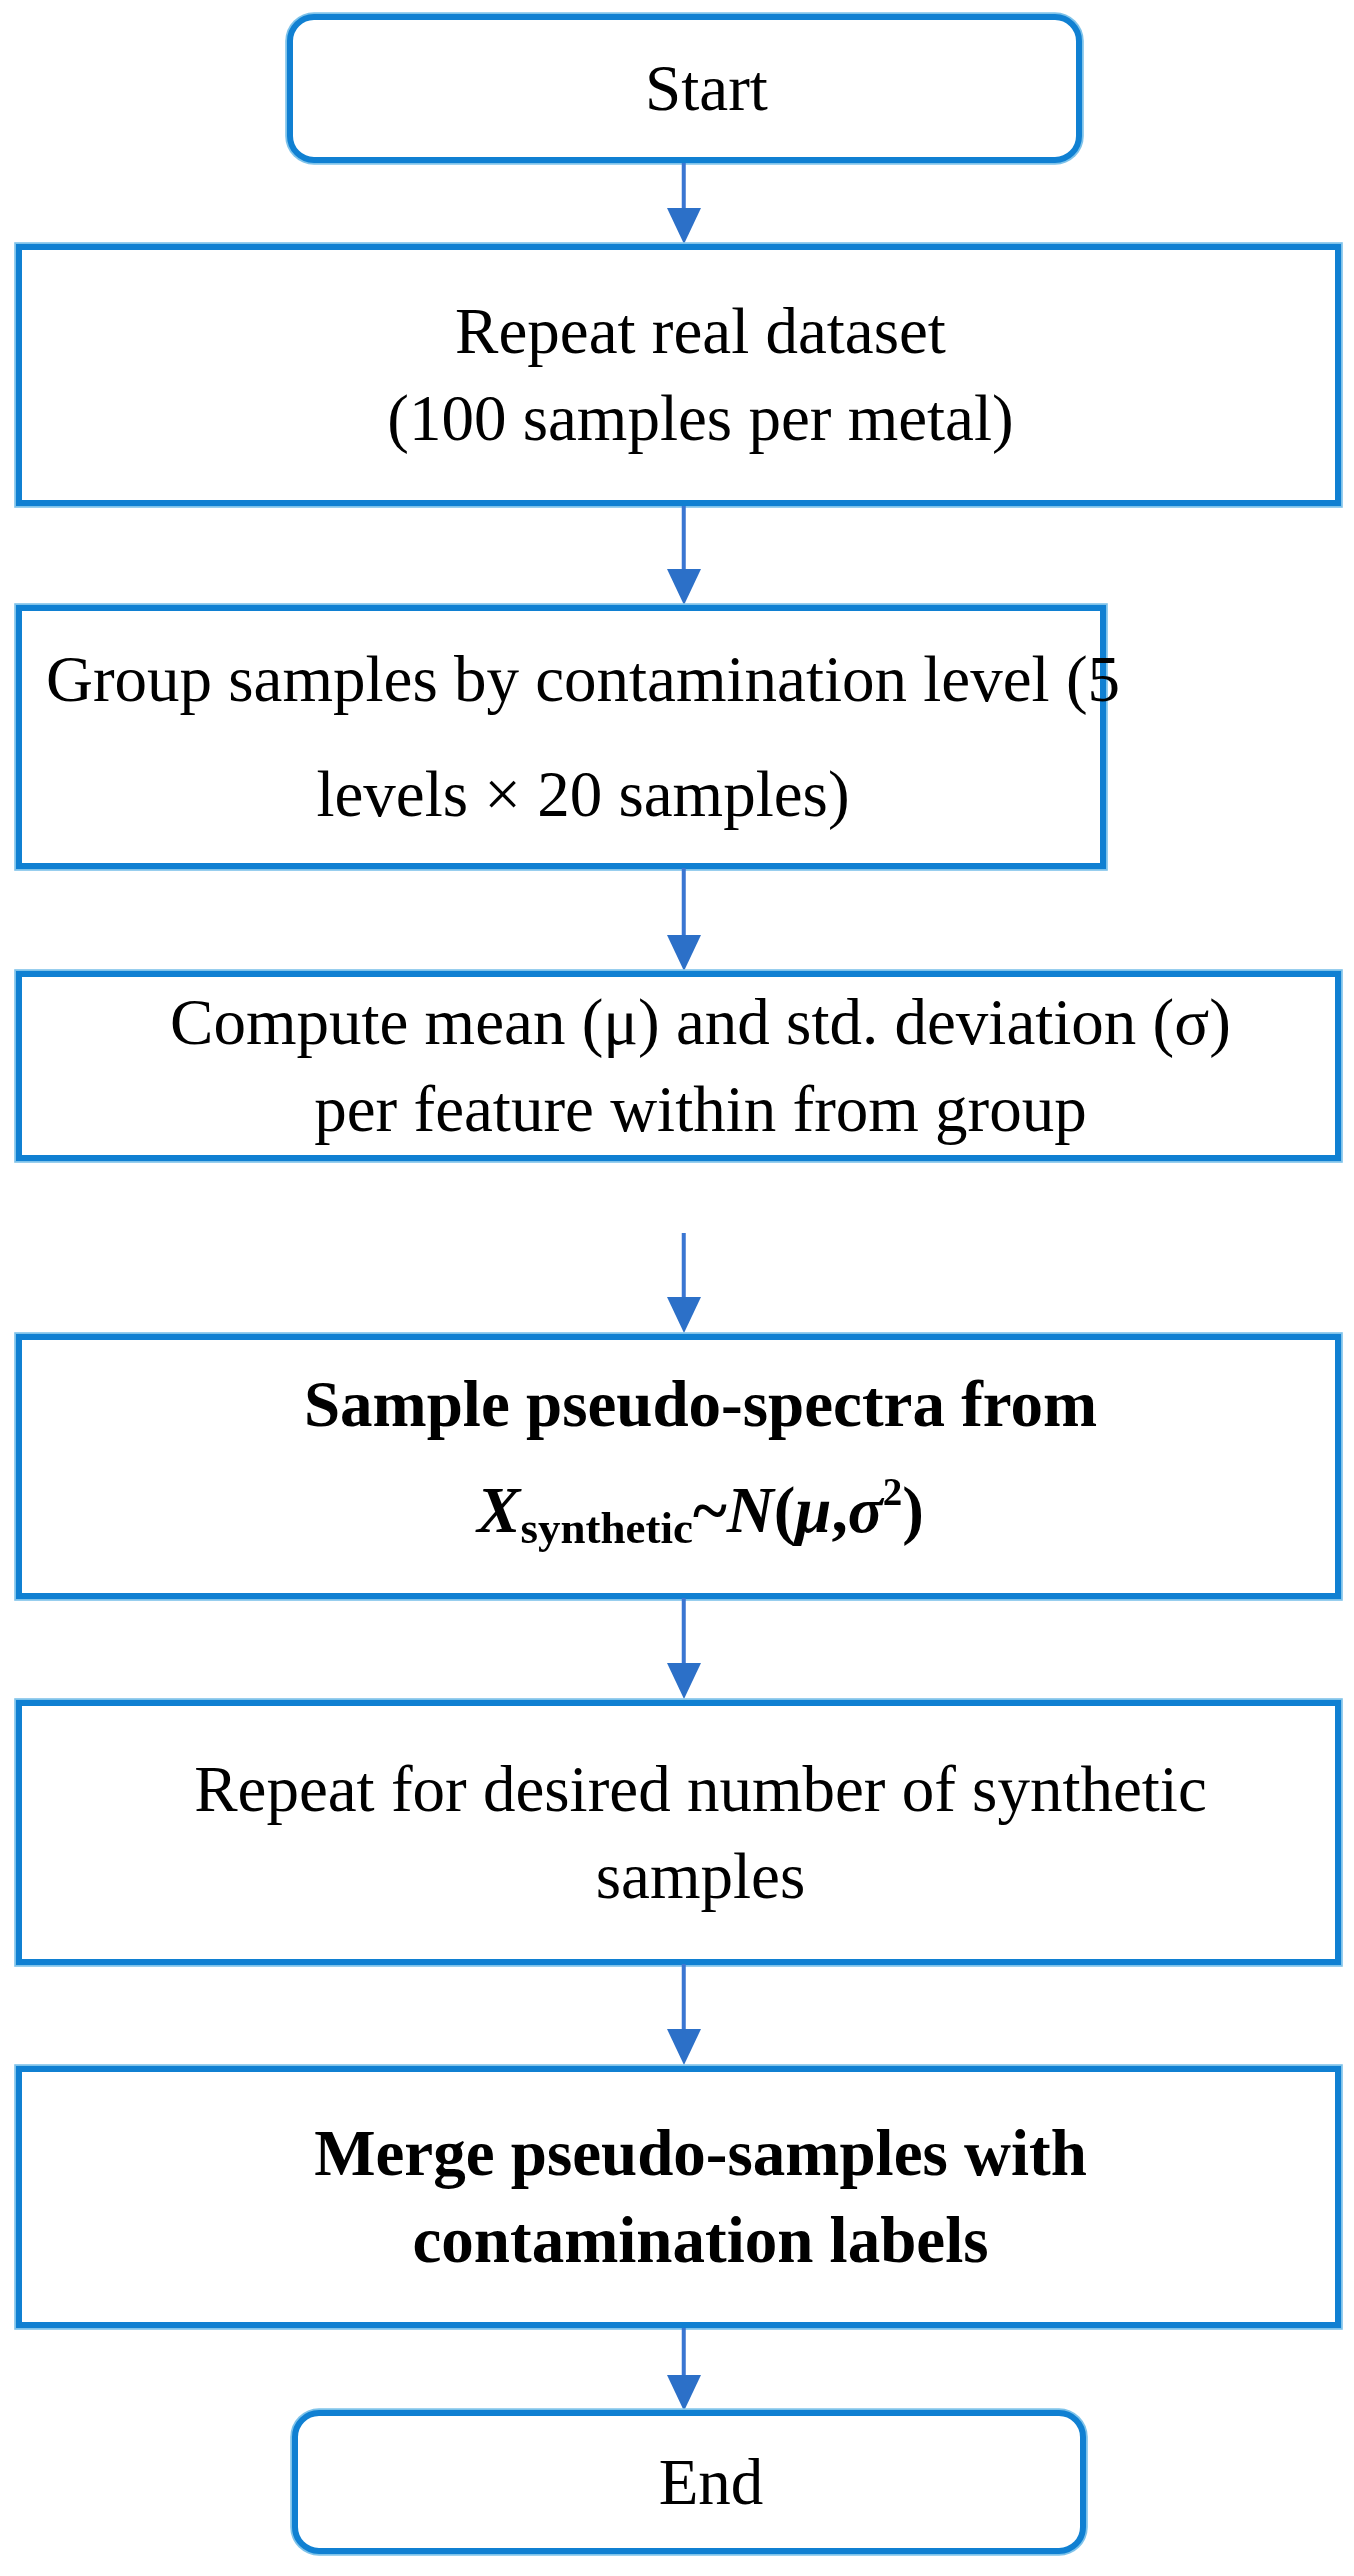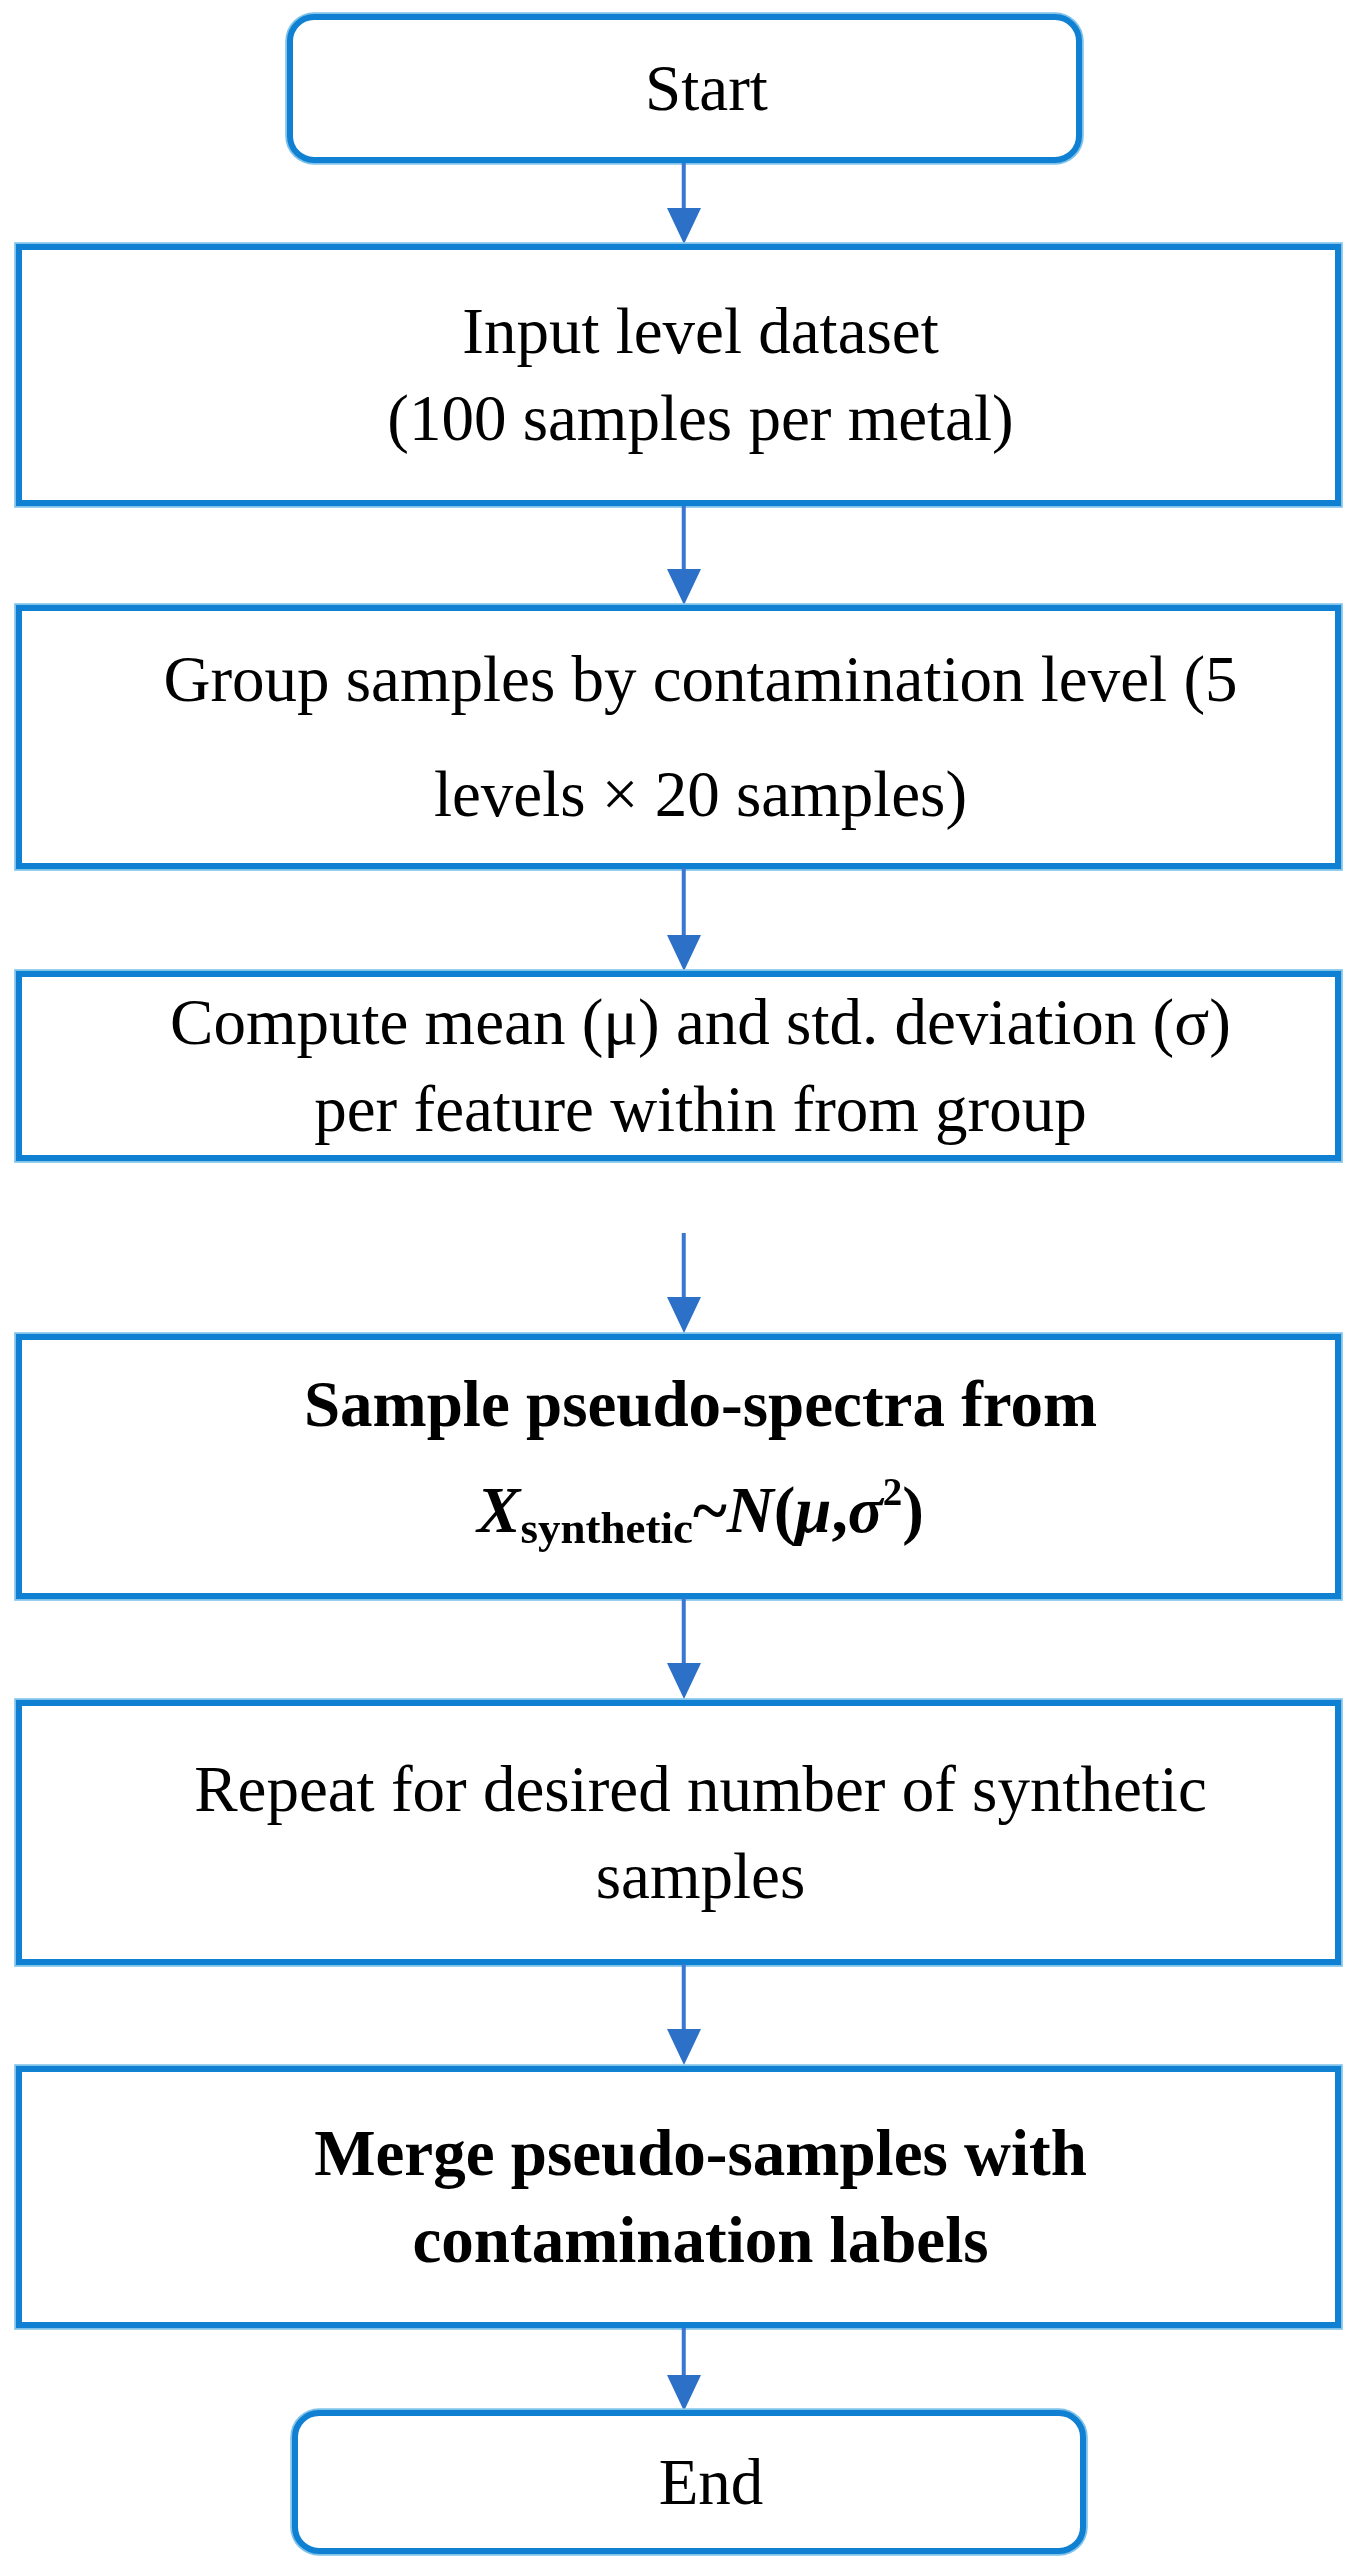--- a/index.html
+++ b/index.html
@@ -27,21 +27,21 @@
     line-height:87px;
     color:#000000;
     padding-left:44px;
   }
   .terminator{border-radius:27px;}
   .line{white-space:nowrap;}
 
   
   .n-start  {left:287px;  top:14.4px;   width:795px;  height:149px;}
   .n-input  {left:16px;   top:244px;  width:1325px; height:262px;}
-  .n-group  {left:16px;   top:605px;  width:1325px; height:264px;gap:28px;}
+  .n-group  {left:16px;   top:605px;  width:1090px; height:264px;gap:28px;}
   .n-compute{left:16px;   top:971px; width:1325px; height:190px;}
   .n-sample {left:16px;   top:1334px; width:1325px; height:265px;font-weight:bold;}
   .n-repeat {left:16px;   top:1700px; width:1325px; height:265px;align-items:center;}
   .n-merge  {left:16px;   top:2066px; width:1325px; height:262px;font-weight:bold;}
   .n-end    {left:292px;  top:2410px; width:794px;  height:144px;}
 
   
   .arrow{position:absolute;left:660px;width:47px;}
   .a1{top:163px;height:81px;}
   .a2{top:506px;height:99px;}
@@ -76,21 +76,21 @@
   <div class="node terminator n-start">
     <div class="line">Start</div>
   </div>
 
   <div class="arrow a1">
     <div class="stem"></div>
     <div class="head"></div>
   </div>
 
   <div class="node n-input">
-    <div class="line">Input level dataset</div>
+    <div class="line">Repeat real dataset</div>
     <div class="line">(100 samples per metal)</div>
   </div>
 
   <div class="arrow a2">
     <div class="stem"></div>
     <div class="head"></div>
   </div>
 
   <div class="node n-group">
     <div class="line">Group samples by contamination level (5</div>

